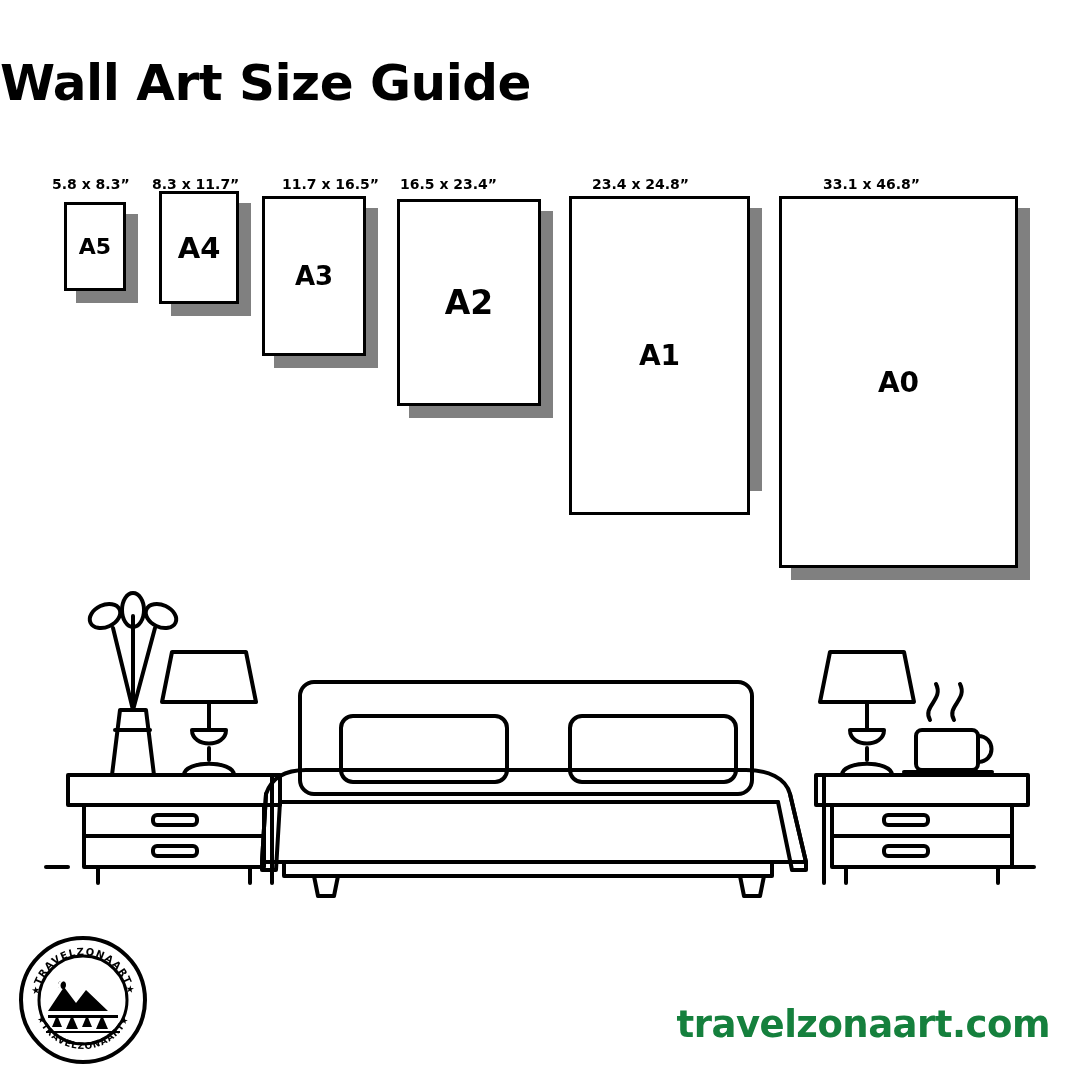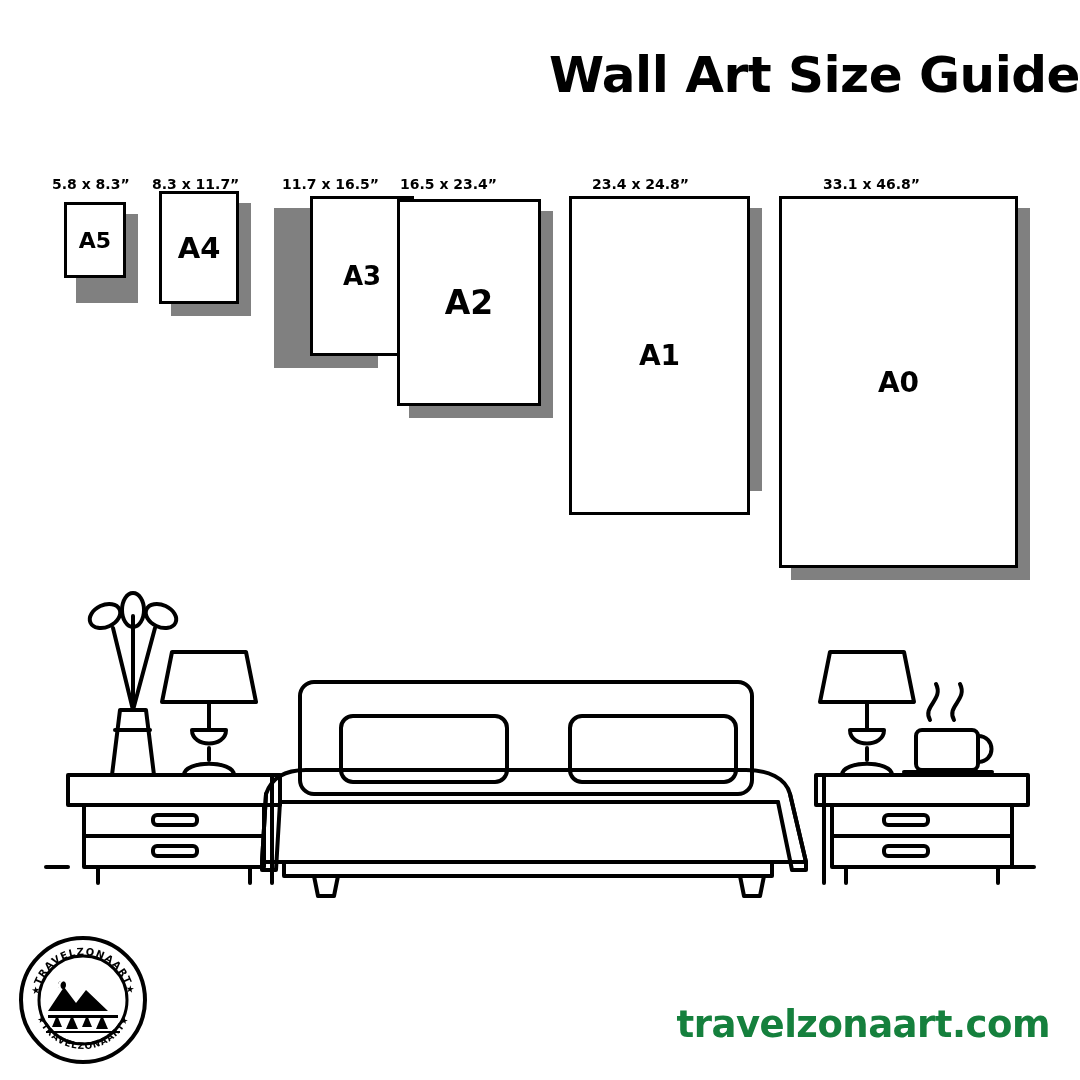--- a/index.html
+++ b/index.html
@@ -9,24 +9,24 @@
     height: 1080px;
     background: #ffffff;
     font-family: "DejaVu Sans", "Liberation Sans", sans-serif;
     position: relative;
     overflow: hidden;
   }
 
   
   #title {
     position: absolute;
-    top: 46px;
-    left: 0;
-    width: 1080px;
-    text-align: right;
+    top: 54px;
+    left: 0;
+    width: 1080px;
+    text-align: left;
     font-size: 50px;
     font-weight: bold;
     letter-spacing: -0.5px;
     color: #000;
   }
 
   
   #frames {
     position: absolute;
     left: 0;
@@ -96,35 +96,35 @@
   }
 </style>
 </head>
 <body>
 
 <div id="title">Wall Art Size Guide</div>
 
 <div id="frames">
     <div class="frame-group" style="left: 64px; top: 202px; width: 62px; height: 89px;">
       <div class="frame-shadow" style="width: 62px; height: 89px;"></div>
-      <div class="frame-box" style="width: 62px; height: 76px;">
+      <div class="frame-box" style="width: 62px; height: 89px;">
         <span class="frame-label" style="font-size: 22px;">A5</span>
       </div>
       <div class="frame-dim" style="left: -12px; top: -26px;">5.8 x 8.3”</div>
     </div>
     <div class="frame-group" style="left: 159px; top: 191px; width: 80px; height: 113px;">
       <div class="frame-shadow" style="width: 80px; height: 113px;"></div>
       <div class="frame-box" style="width: 80px; height: 113px;">
         <span class="frame-label" style="font-size: 29px;">A4</span>
       </div>
       <div class="frame-dim" style="left: -7px; top: -15px;">8.3 x 11.7”</div>
     </div>
     <div class="frame-group" style="left: 262px; top: 196px; width: 104px; height: 160px;">
       <div class="frame-shadow" style="width: 104px; height: 160px;"></div>
-      <div class="frame-box" style="width: 104px; height: 160px; margin-left: 48px;">
+      <div class="frame-box" style="width: 104px; height: 160px;">
         <span class="frame-label" style="font-size: 26px;">A3</span>
       </div>
       <div class="frame-dim" style="left: -4px; top: -20px; margin-left: 24px;">11.7 x 16.5”</div>
     </div>
     <div class="frame-group" style="left: 397px; top: 199px; width: 144px; height: 207px;">
       <div class="frame-shadow" style="width: 144px; height: 207px;"></div>
       <div class="frame-box" style="width: 144px; height: 207px;">
         <span class="frame-label" style="font-size: 33px;">A2</span>
       </div>
       <div class="frame-dim" style="left: 3px; top: -23px; text-align: right;">16.5 x 23.4”</div>

